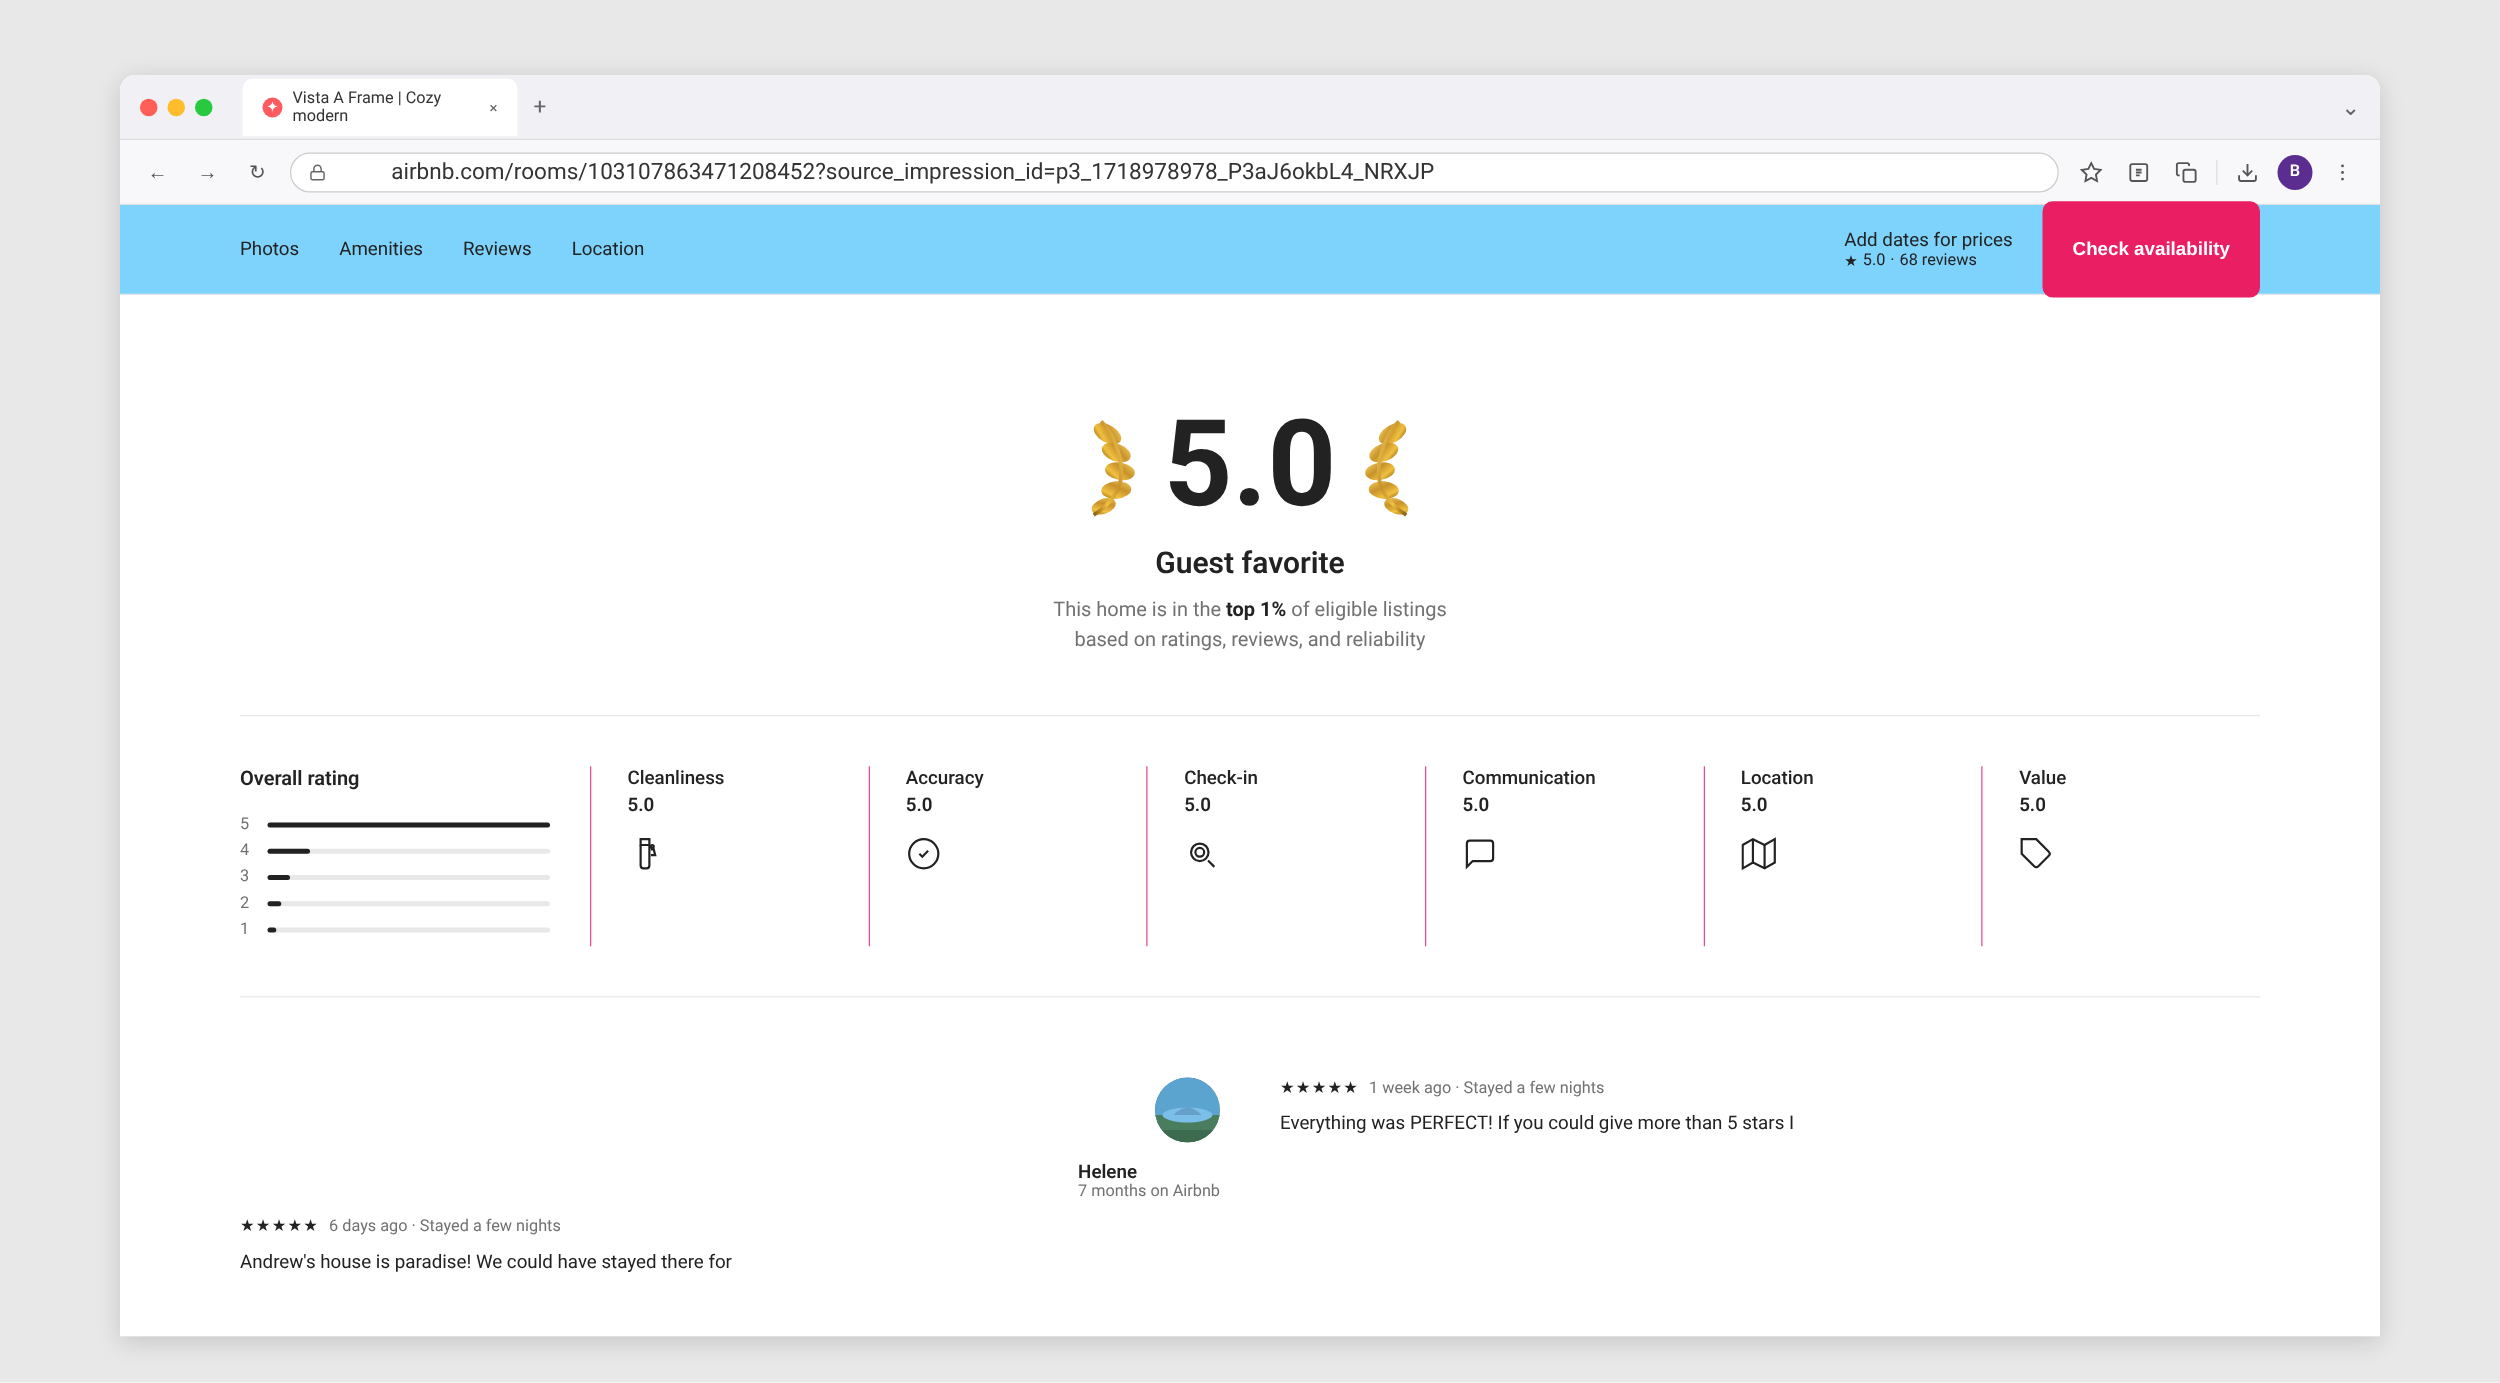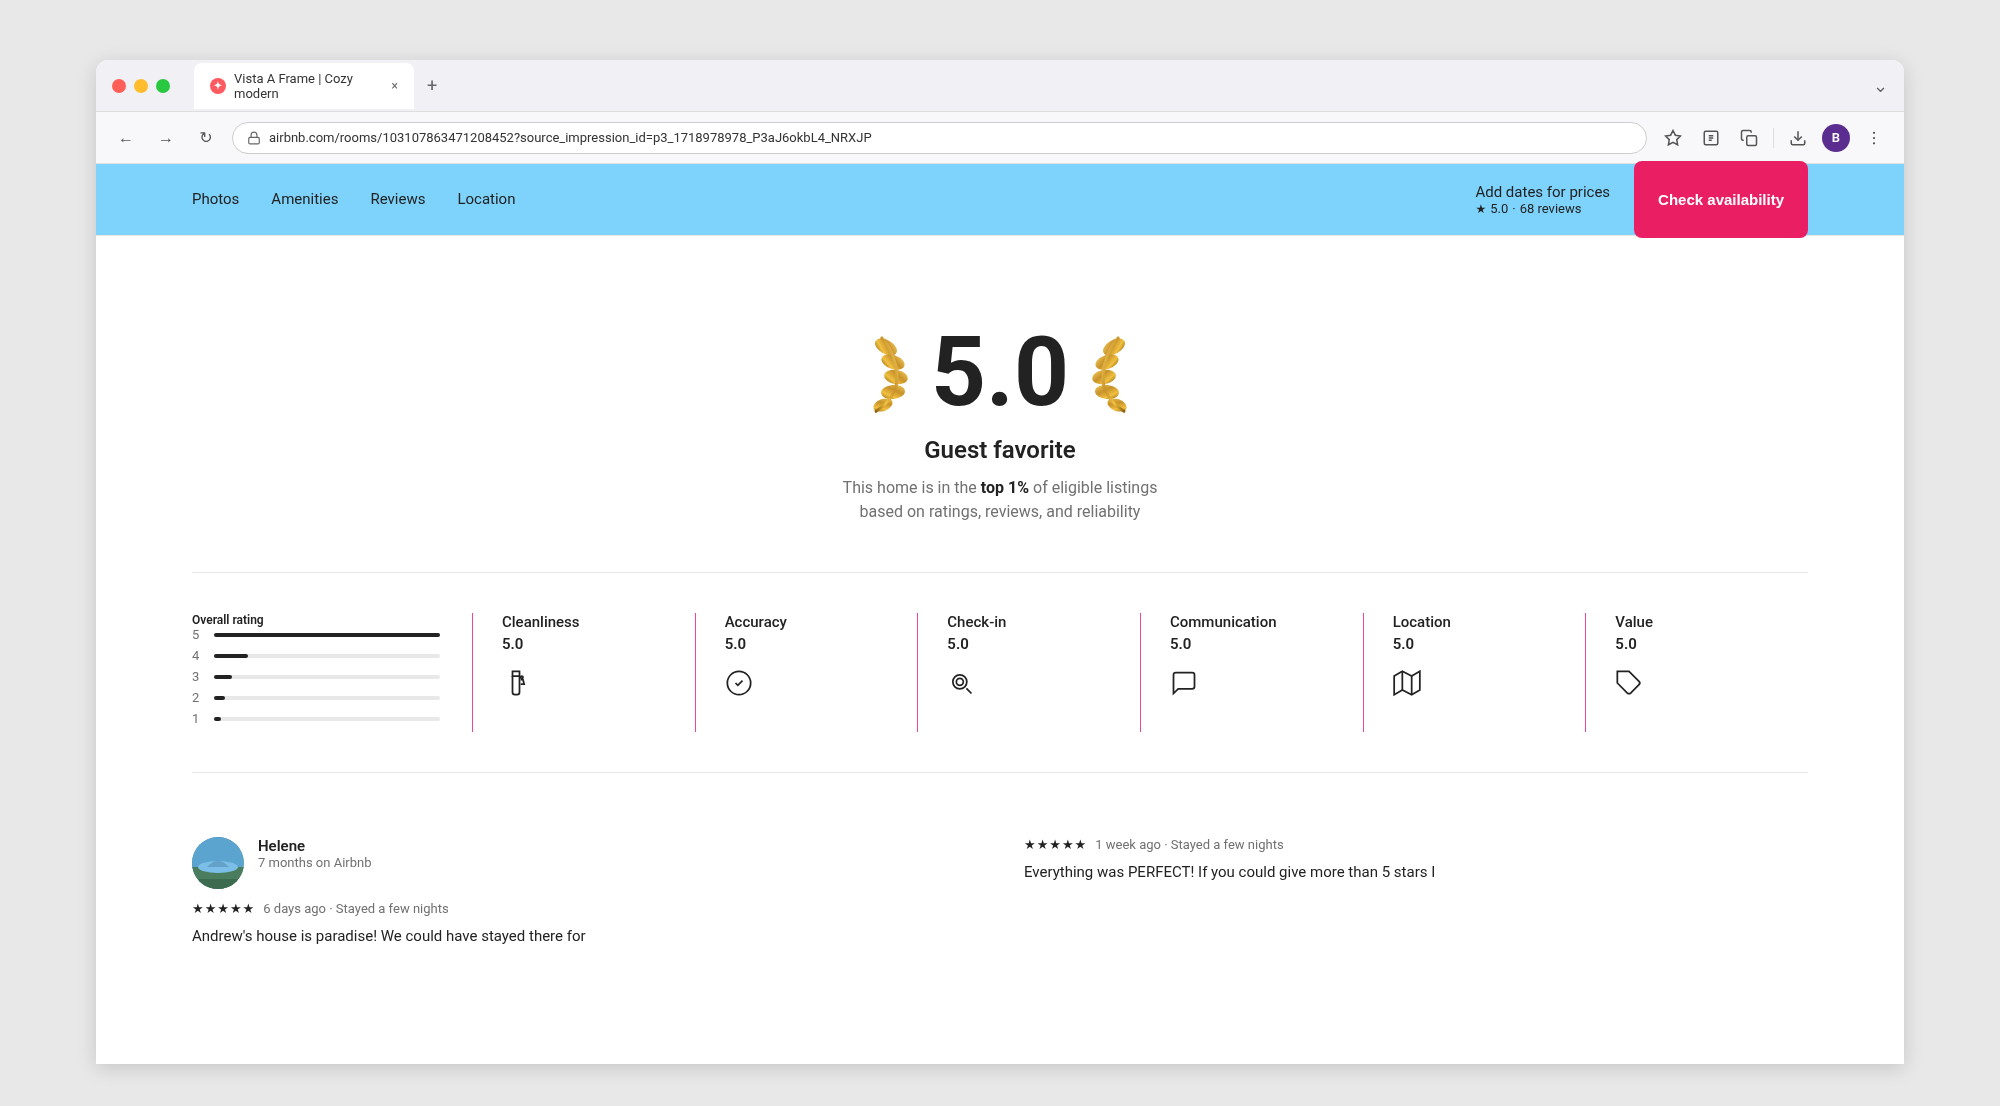--- a/index.html
+++ b/index.html
@@ -127,22 +127,23 @@
       display: flex;
       align-items: center;
       padding: 0 14px;
       gap: 8px;
       font-size: 13px;
       color: #333;
     }
 
     .address-bar-url {
       flex: 1;
-      font-size: 13px;
+      font-size: 18px;
       color: #333;
+      margin-left: 44px;
     }
 
     .toolbar-actions {
       display: flex;
       align-items: center;
       gap: 10px;
       color: #555;
     }
 
     .toolbar-icon {
@@ -303,24 +304,24 @@
       border-top: 1px solid #e8e8e8;
       border-bottom: 1px solid #e8e8e8;
       margin-bottom: 48px;
     }
 
     .overall-rating {
       padding-right: 32px;
     }
 
     .overall-title {
-      font-size: 12px;
+      font-size: 16px;
       font-weight: 600;
       color: #222;
-      margin-bottom: 0;
+      margin-bottom: 20px;
     }
 
     .rating-bar-row {
       display: flex;
       align-items: center;
       gap: 10px;
       margin-bottom: 6px;
     }
 
     .bar-label {
@@ -376,23 +377,24 @@
       grid-template-columns: 1fr 1fr;
       gap: 32px 48px;
     }
 
     .review-card {
       padding: 0;
     }
 
     .reviewer-info {
       display: flex;
-      align-items: flex-start;
+      align-items: flex-end;
       gap: 14px;
       margin-bottom: 12px;
+      flex-direction: column;
     }
 
     .reviewer-avatar {
       width: 52px;
       height: 52px;
       border-radius: 50%;
       overflow: hidden;
       flex-shrink: 0;
     }
 

